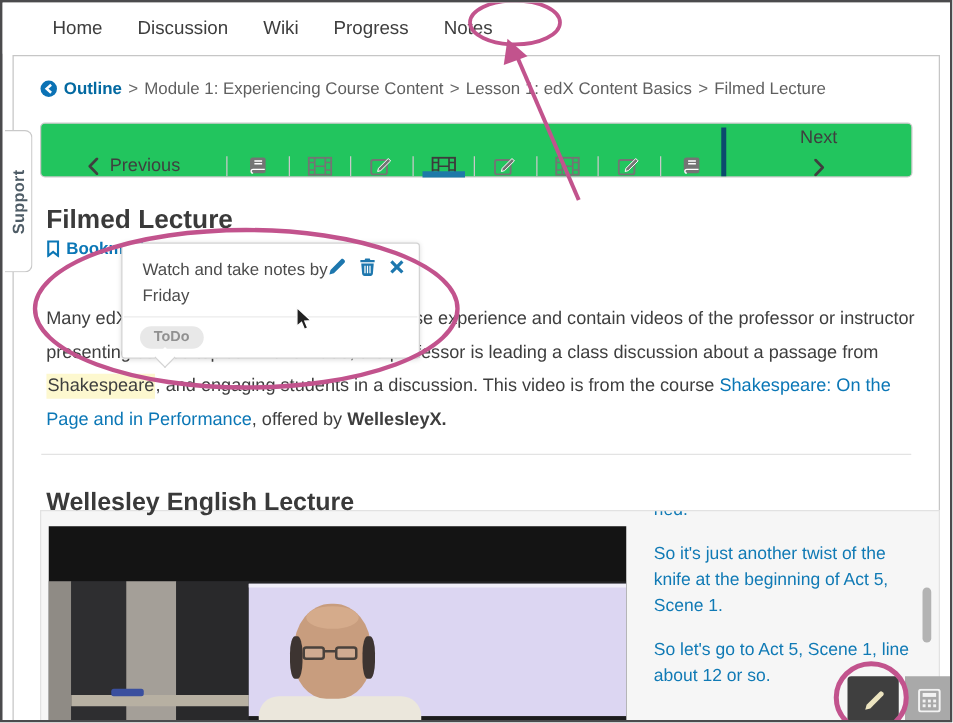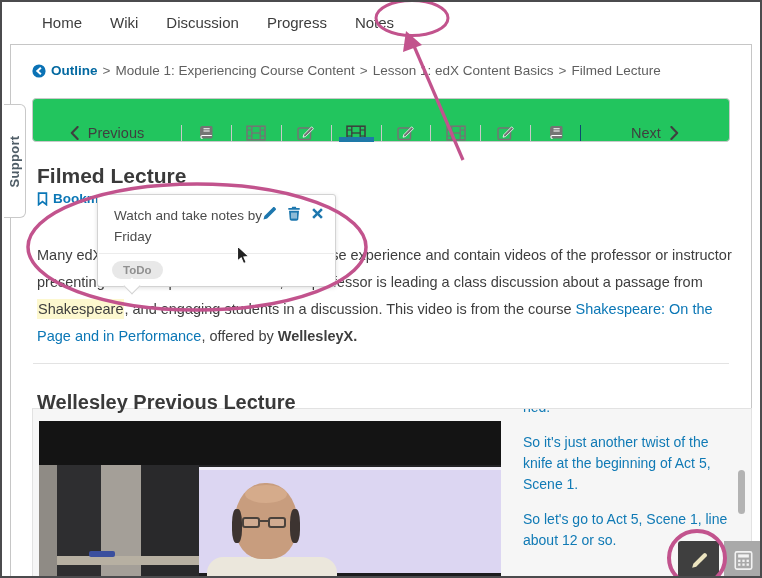--- a/index.html
+++ b/index.html
@@ -20,21 +20,21 @@
   
   #support-tab{position:absolute;left:2px;top:102px;width:21px;height:112px;background:#fff;border:1px solid #c9c9c9;border-left:none;border-radius:0 6px 6px 0;display:flex;align-items:center;justify-content:center;z-index:6;cursor:pointer;}
   #support-tab span{transform:rotate(-90deg);white-space:nowrap;font-size:13px;font-weight:700;color:#4e5c66;letter-spacing:.3px;}
   
   #breadcrumb{position:absolute;left:30px;top:61px;right:20px;font-size:13.5px;color:#5f5f5f;display:flex;align-items:center;white-space:nowrap;z-index:3;}
   #breadcrumb .root{color:#0369a1;font-weight:700;margin-left:5px;}
   #breadcrumb .sep{margin:0 5px;color:#6a6a6a;}
   
   #seq-nav{position:absolute;left:30px;right:30px;top:96px;height:42px;display:flex;border:1px solid #c9c9c9;border-radius:4px;background:#22c55e;z-index:3;align-items:flex-end;}
   .seq-prev,.seq-next{width:148px;display:flex;align-items:center;justify-content:center;gap:9px;font-size:14.5px;color:#3f3f3f;cursor:pointer;}
-  .seq-next{border-left:1px solid #0c4a6e;}
+  .seq-next{border-left:4px solid #0c4a6e;flex-direction:column;}
   #seq-units{flex:1;display:flex;}
   .seq-unit{position:relative;flex:1;border-left:1px solid #c9c9c9;display:flex;align-items:center;justify-content:center;cursor:pointer;}
   .seq-unit.active::after{content:"";position:absolute;left:7px;right:7px;bottom:-1px;height:5px;background:#1e79a8;}
   
   #page-title{position:absolute;left:35px;top:148px;font-size:21px;font-weight:700;color:#3a3a3a;z-index:3;}
   #bookmark{position:absolute;left:35px;top:189px;display:flex;align-items:center;gap:5px;color:#0b77b6;font-size:13.5px;font-weight:700;z-index:3;cursor:pointer;}
   
   #paragraph{position:absolute;left:35px;top:240px;width:700px;font-size:14.5px;line-height:27px;color:#3e3e3e;z-index:2;overflow:hidden;}
   .para-line{white-space:nowrap;}
   .seg-highlight{background:#fdf8cf;padding:2px 1px;cursor:pointer;}
@@ -86,22 +86,22 @@
 </style>
 </head>
 <body>
 
 <div id="frame">
 
   <div id="card"></div>
 
   <nav id="main-nav">
       <div class="tab">Home</div>
+      <div class="tab">Discussion</div>
       <div class="tab">Wiki</div>
-      <div class="tab">Discussion</div>
       <div class="tab">Progress</div>
       <div class="tab">Notes</div>
     </nav>
 
   <div id="support-tab">
     <span>Support</span>
   </div>
 
   <div id="breadcrumb">
     <span style="display:flex;">
@@ -239,21 +239,21 @@
 
   <div id="paragraph">
       <div class="para-line"><span class="">Many edX courses mirror the on-campus course experience and contain videos of the professor or instructor</span></div>
       <div class="para-line"><span class="">presenting course topics. In this video, the professor is leading a class discussion about a passage from</span></div>
       <div class="para-line"><span class="seg-highlight">Shakespeare</span><span class="">, and engaging students in a discussion. This video is from the course </span><span class="seg-link">Shakespeare: On the</span></div>
       <div class="para-line"><span class="seg-link">Page and in Performance</span><span class="">, offered by </span><span class="seg-bold">WellesleyX.</span></div>
     </div>
 
   <div id="content-hr"></div>
 
-  <h2 id="video-title">Wellesley Previous Lecture</h2>
+  <h2 id="video-title">Wellesley English Lecture</h2>
 
   <div id="video-section">
     <div id="video-player">
       <div id="vscene">
         <div class="wall-strip"></div>
         <div class="board1"></div>
         <div class="column"></div>
         <div class="board2"></div>
         <div class="tray">
             <div class="eraser"></div>

